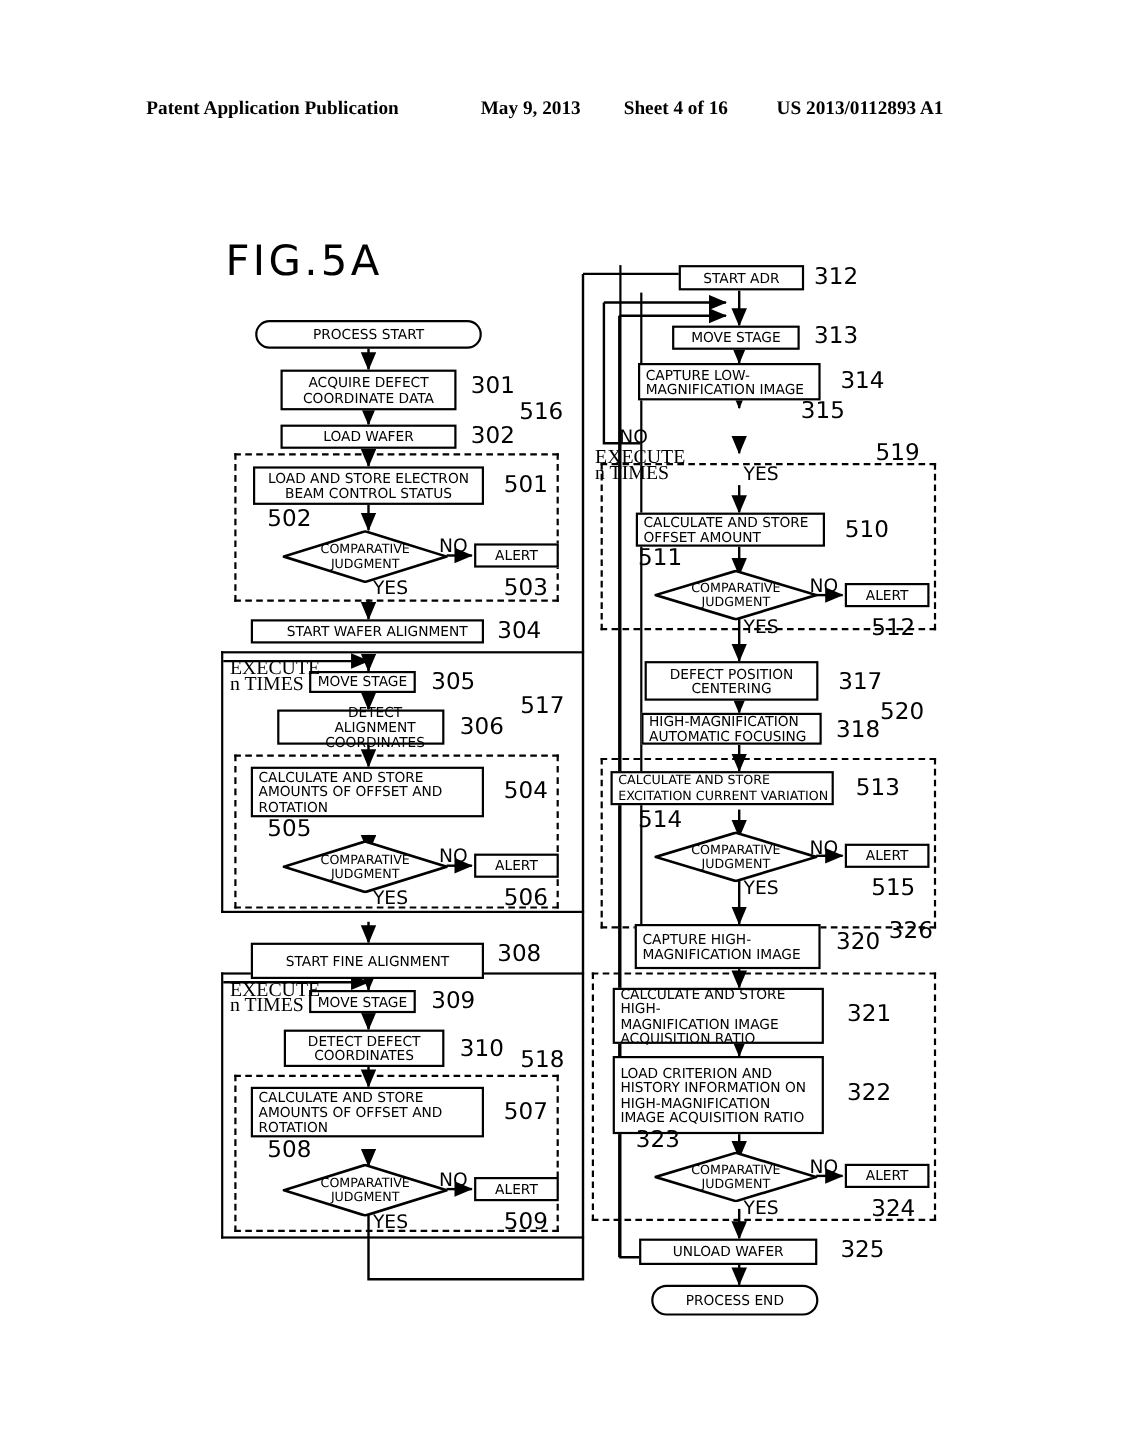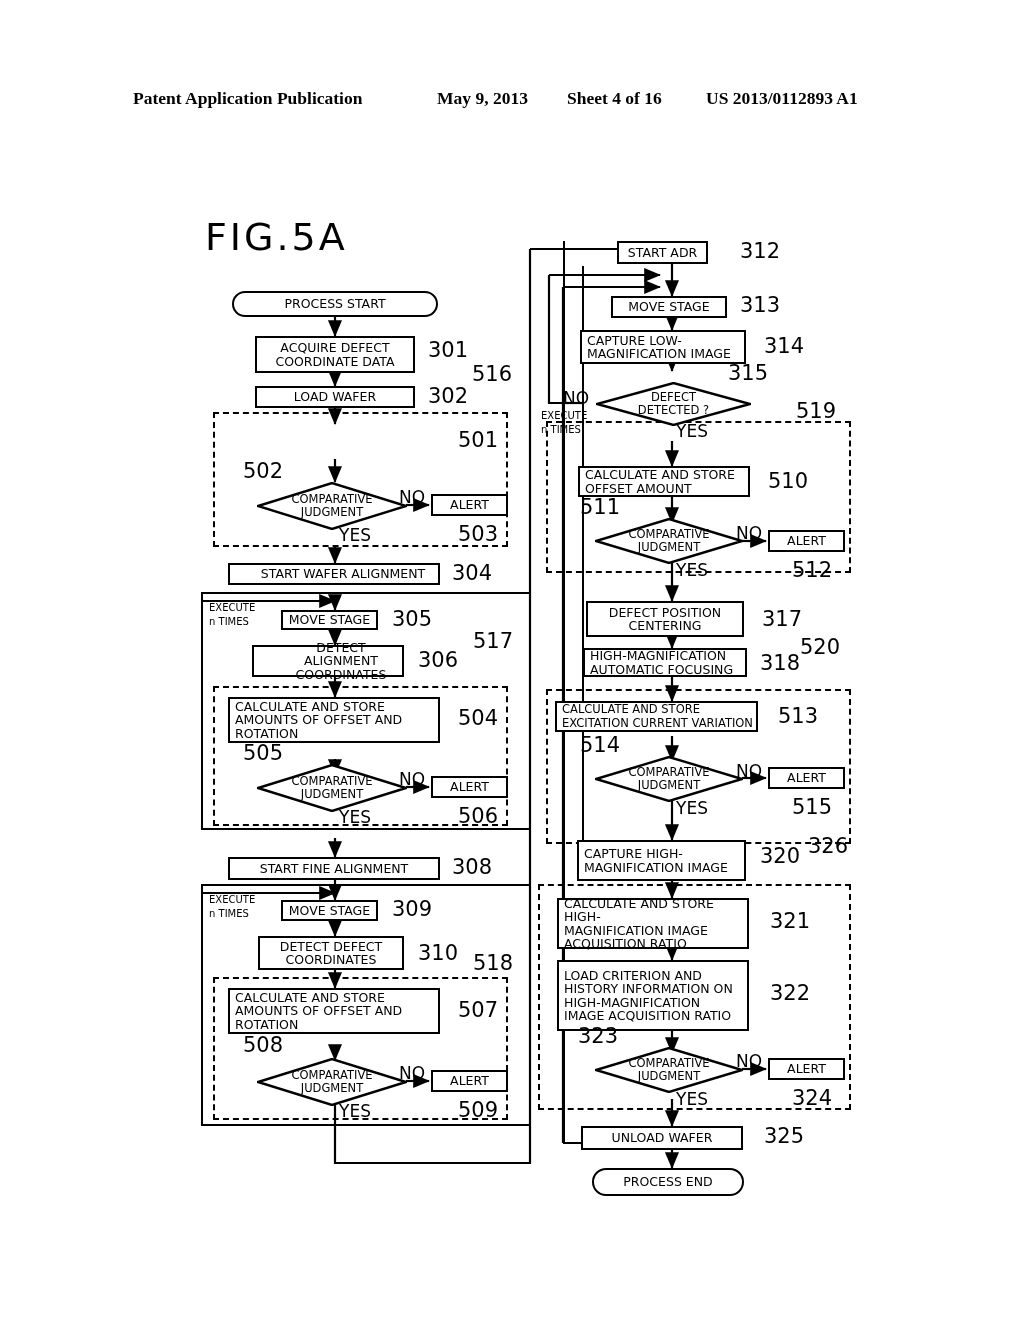--- a/index.html
+++ b/index.html
@@ -69,21 +69,21 @@
   }
   
   .sgrp{
     position:absolute;box-sizing:border-box;
     border:2px solid #000;
     border-right:none;
     z-index:1;
   }
   .num{position:absolute;font-size:21px;line-height:21px;z-index:6;font-family:"DejaVu Sans",sans-serif;}
   .yn{position:absolute;font-size:17px;line-height:17px;z-index:6;}
-  .ex{position:absolute;font-size:10px;line-height:13.5px;z-index:6;white-space:pre;}
+  .ex{position:absolute;font-size:18px;line-height:13.5px;z-index:6;white-space:pre;font-family:Liberation Serif, serif;}
 
   
   svg.conn{position:absolute;left:0;top:0;width:1024px;height:1320px;z-index:2;pointer-events:none;}
 </style>
 </head>
 <body>
 
 <div class="hdr">
   <span class="h1">Patent Application Publication</span>
   <span class="h2">May 9, 2013</span>
@@ -187,20 +187,22 @@
   <div class="nd term" style="left:232px;top:291px;width:206px;height:26px;">PROCESS START</div>
 
   <div class="nd" style="left:255px;top:336px;width:160px;height:37px;white-space:pre-line;">ACQUIRE DEFECT
 COORDINATE DATA</div>
   <div class="num" style="left:428px;top:340px;">301</div>
 
   <div class="nd" style="left:255px;top:386px;width:160px;height:22px;">LOAD WAFER</div>
   <div class="num" style="left:428px;top:386px;">302</div>
   <div class="num" style="left:472px;top:364px;">516</div>
 
+  <div class="nd" style="left:230px;top:424px;width:210px;height:35px;white-space:pre-line;">LOAD AND STORE ELECTRON
+BEAM CONTROL STATUS</div>
   <div class="num" style="left:458px;top:430px;">501</div>
 
   <div class="dia" style="left:257px;top:482px;width:150px;height:48px;">
     <svg class="dshape" viewBox="0 0 150 48" preserveAspectRatio="none">
         <polygon points="75,1 149,24 75,47 1,24" fill="#fff" stroke="#000" stroke-width="2.4" vector-effect="non-scaling-stroke"></polygon>
       </svg>
     <div class="dtxt">
         <span style="white-space:pre-line;">COMPARATIVE
 JUDGMENT</span>
       </div>
@@ -239,21 +241,21 @@
 JUDGMENT</span>
       </div>
   </div>
   <div class="num" style="left:243px;top:743px;">505</div>
   <div class="yn" style="left:399px;top:771px;">NO</div>
   <div class="yn" style="left:339px;top:809px;">YES</div>
 
   <div class="nd" style="left:431px;top:776px;width:77px;height:22px;">ALERT</div>
   <div class="num" style="left:458px;top:806px;">506</div>
 
-  <div class="nd" style="left:228px;top:857px;width:212px;height:23px;">START FINE ALIGNMENT</div>
+  <div class="nd" style="left:228px;top:857px;width:212px;height:33px;">START FINE ALIGNMENT</div>
   <div class="num" style="left:452px;top:857px;">308</div>
 
   <div class="ex" style="left:209px;top:893px;">EXECUTE
 n TIMES</div>
   <div class="nd" style="left:281px;top:900px;width:97px;height:21px;">MOVE STAGE</div>
   <div class="num" style="left:392px;top:899px;">309</div>
 
   <div class="nd" style="left:258px;top:936px;width:146px;height:34px;white-space:pre-line;">DETECT DEFECT
 COORDINATES</div>
   <div class="num" style="left:418px;top:943px;">310</div>
@@ -273,39 +275,30 @@
 JUDGMENT</span>
       </div>
   </div>
   <div class="num" style="left:243px;top:1035px;">508</div>
   <div class="yn" style="left:399px;top:1065px;">NO</div>
   <div class="yn" style="left:339px;top:1103px;">YES</div>
 
   <div class="nd" style="left:431px;top:1070px;width:77px;height:22px;">ALERT</div>
   <div class="num" style="left:458px;top:1100px;">509</div>
 
-  <div class="nd" style="left:617px;top:241px;width:91px;height:23px;">START ADR</div>
+  <div class="nd" style="left:617px;top:241px;width:114px;height:23px;">START ADR</div>
   <div class="num" style="left:740px;top:241px;">312</div>
 
   <div class="nd" style="left:611px;top:296px;width:116px;height:22px;">MOVE STAGE</div>
   <div class="num" style="left:740px;top:295px;">313</div>
 
   <div class="nd lft" style="left:580px;top:330px;width:166px;height:34px;white-space:pre-line;">CAPTURE LOW-
 MAGNIFICATION IMAGE</div>
   <div class="num" style="left:764px;top:336px;">314</div>
 
-  <div class="dia" style="left:596px;top:382px;width:155px;height:44px;">
-    <svg class="dshape" viewBox="0 0 155 44" preserveAspectRatio="none">
-        <polygon points="77.5,1 154,22 77.5,43 1,22" fill="#fff" stroke="#000" stroke-width="2.4" vector-effect="non-scaling-stroke"></polygon>
-      </svg>
-    <div class="dtxt">
-        <span style="white-space:pre-line;">DEFECT
-DETECTED ?</span>
-      </div>
-  </div>
   <div class="num" style="left:728px;top:363px;">315</div>
   <div class="yn" style="left:563px;top:390px;">NO</div>
   <div class="yn" style="left:676px;top:423px;">YES</div>
   <div class="ex" style="left:541px;top:409px;">EXECUTE
 n TIMES</div>
   <div class="num" style="left:796px;top:401px;">519</div>
 
   <div class="nd lft" style="left:578px;top:466px;width:172px;height:31px;white-space:pre-line;">CALCULATE AND STORE
 OFFSET AMOUNT</div>
   <div class="num" style="left:768px;top:471px;">510</div>

